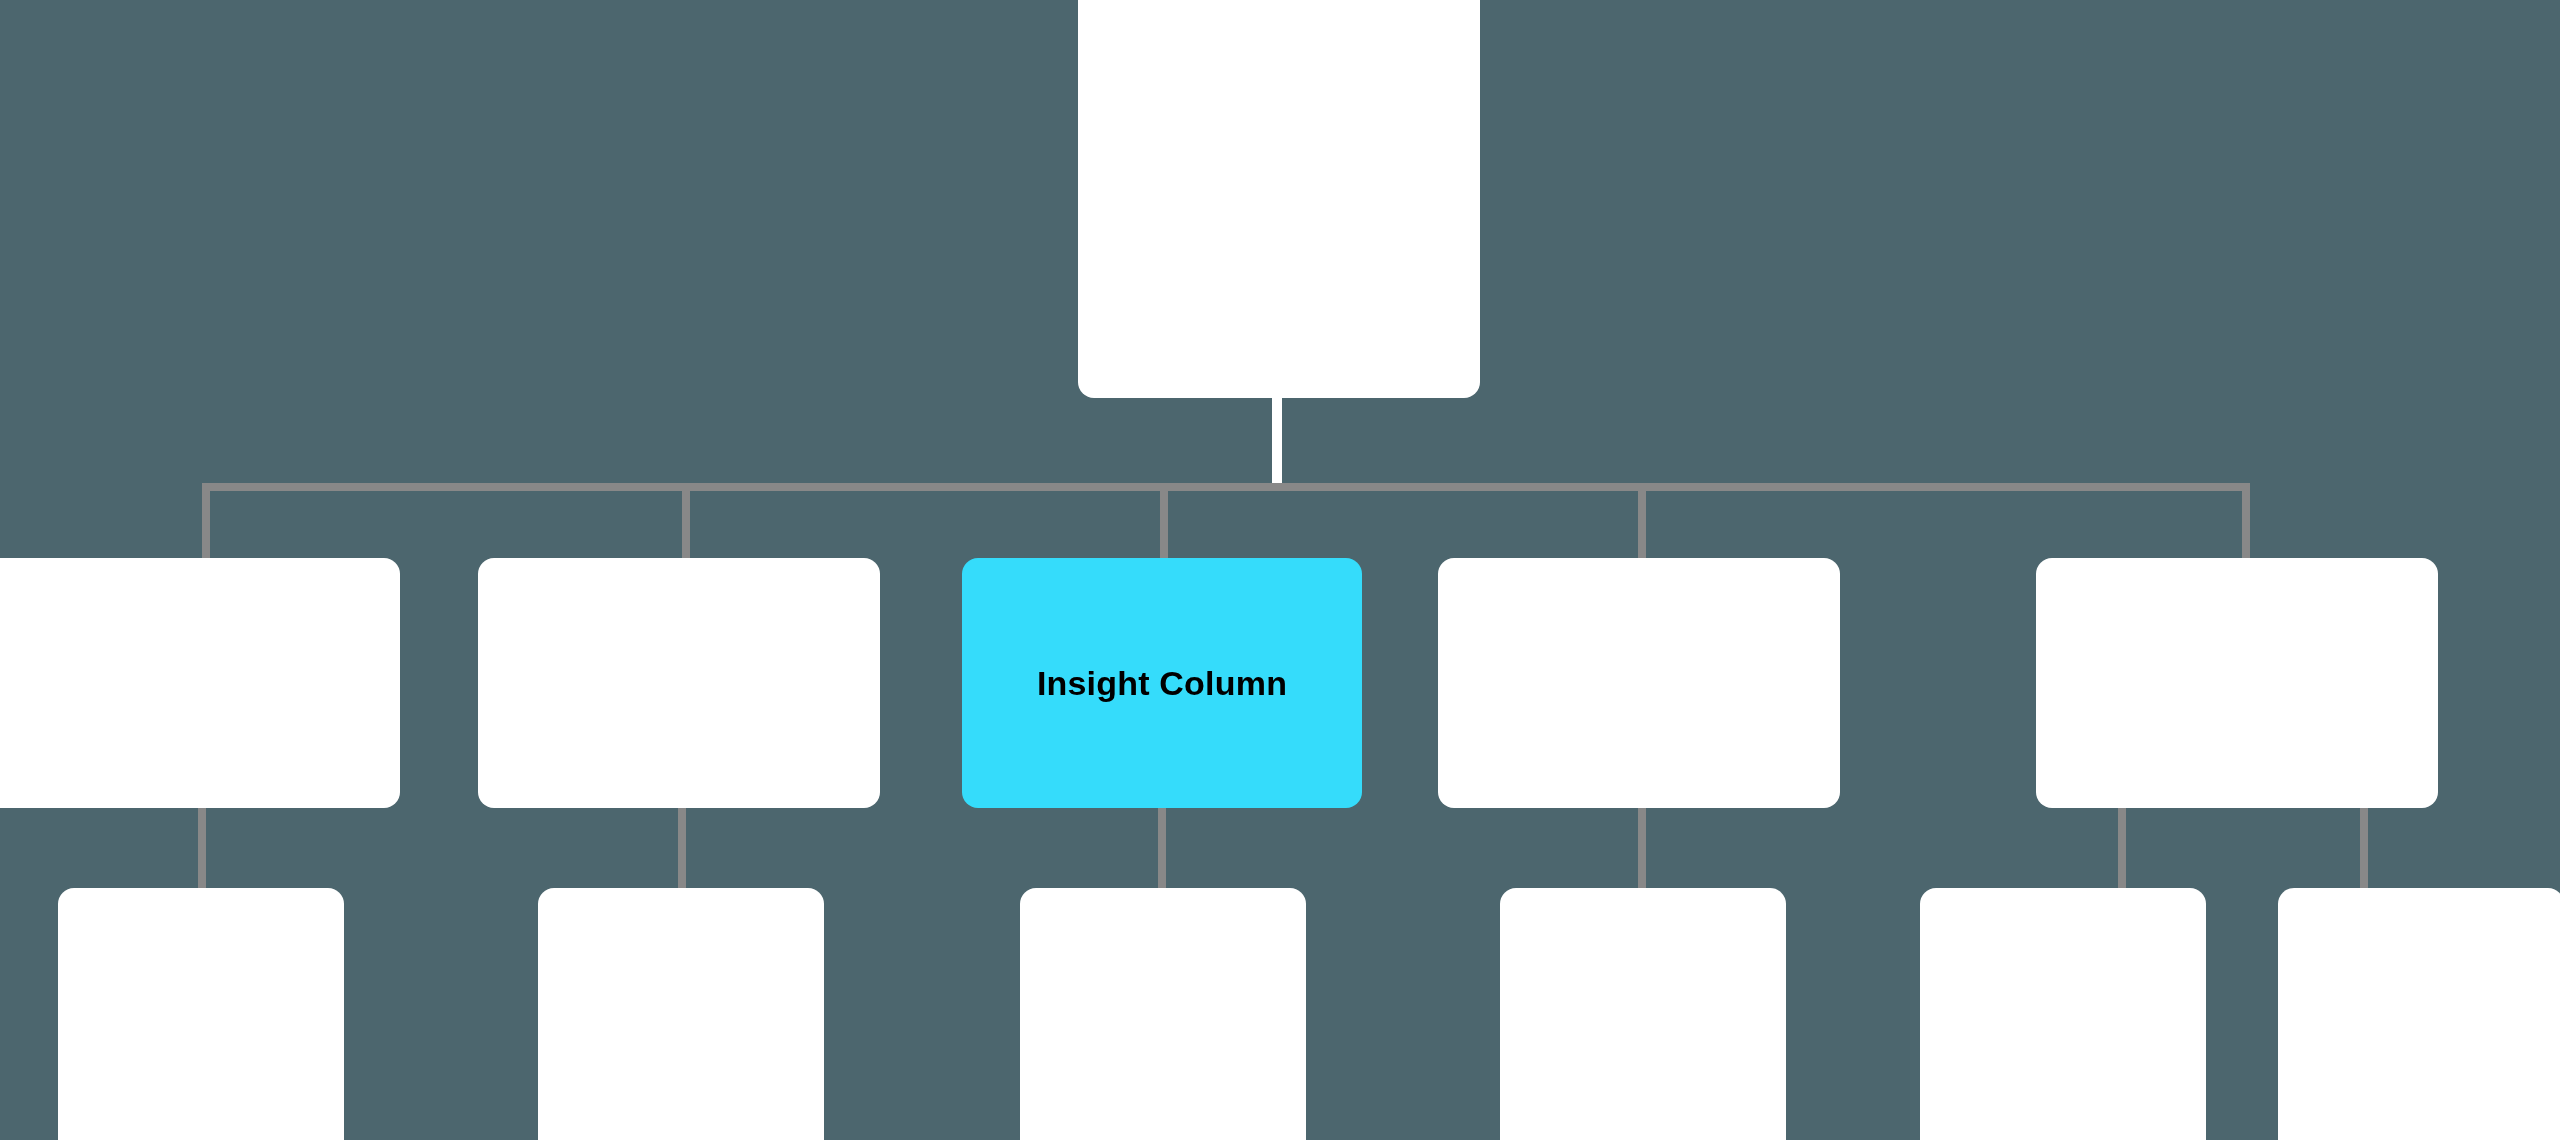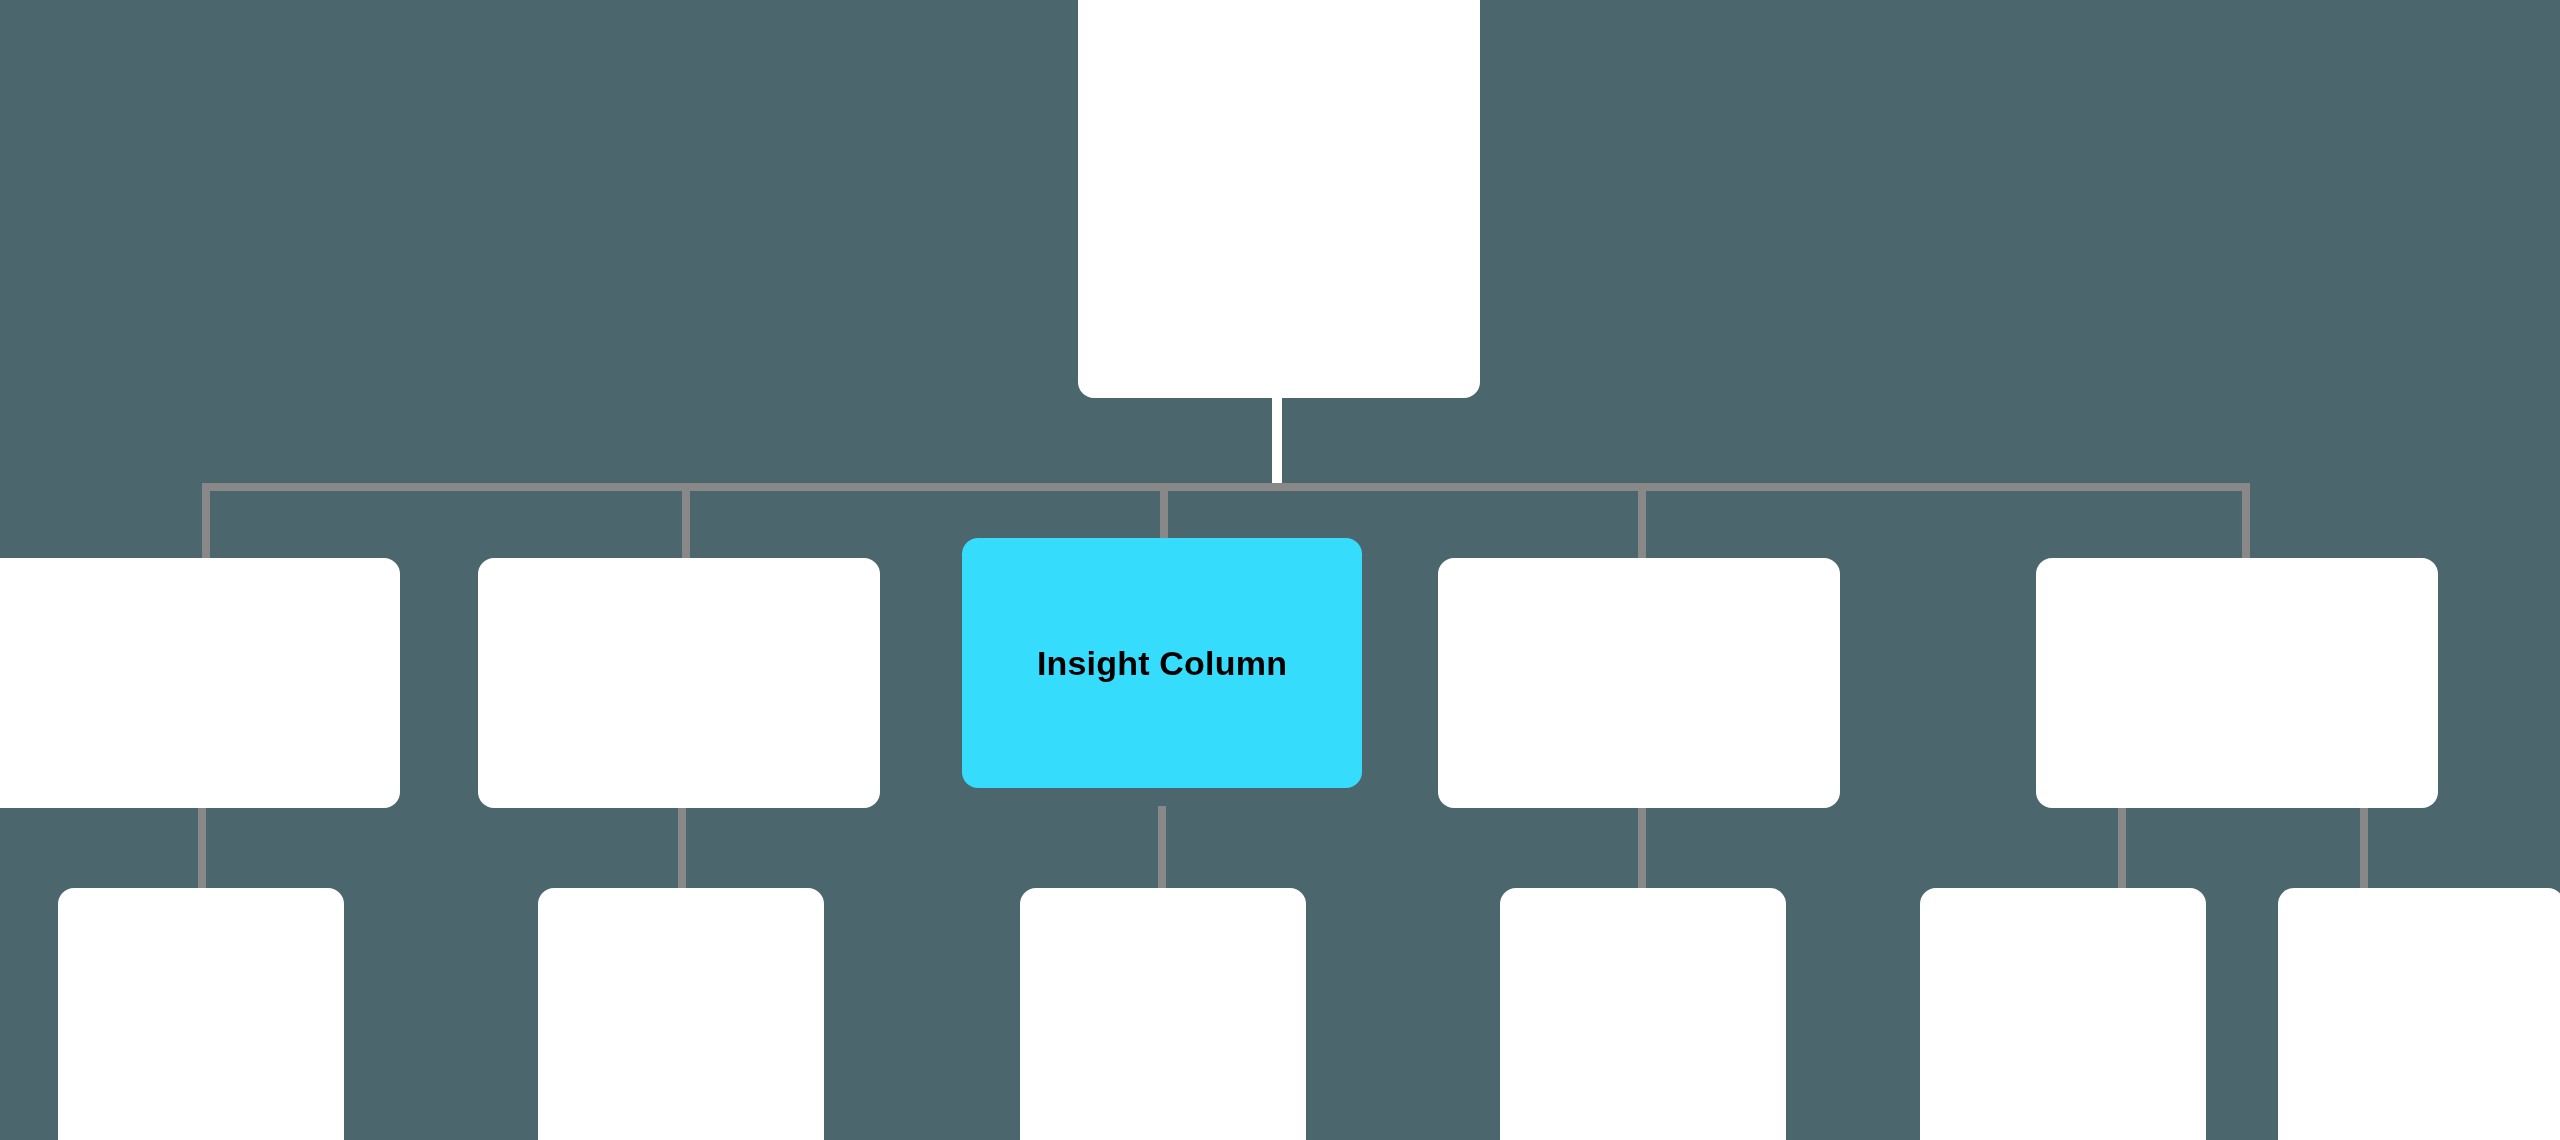--- a/index.html
+++ b/index.html
@@ -70,21 +70,21 @@
   <div id="node-layer">
       <div class="node" style="left: 1078px; top: -120px; width: 402px; height: 518px;">
         <span class="node-label"></span>
       </div>
       <div class="node" style="left: -42px; top: 558px; width: 442px; height: 250px;">
         <span class="node-label"></span>
       </div>
       <div class="node" style="left: 478px; top: 558px; width: 402px; height: 250px;">
         <span class="node-label"></span>
       </div>
-      <div class="node highlight" style="left: 962px; top: 538px; width: 400px; height: 250px;">
+      <div class="node highlight" style="left: 962px; top: 558px; width: 400px; height: 250px;">
         <span class="node-label">Insight Column</span>
       </div>
       <div class="node" style="left: 1438px; top: 558px; width: 402px; height: 250px;">
         <span class="node-label"></span>
       </div>
       <div class="node" style="left: 2036px; top: 558px; width: 402px; height: 250px;">
         <span class="node-label"></span>
       </div>
       <div class="node" style="left: 58px; top: 888px; width: 286px; height: 300px;">
         <span class="node-label"></span>

